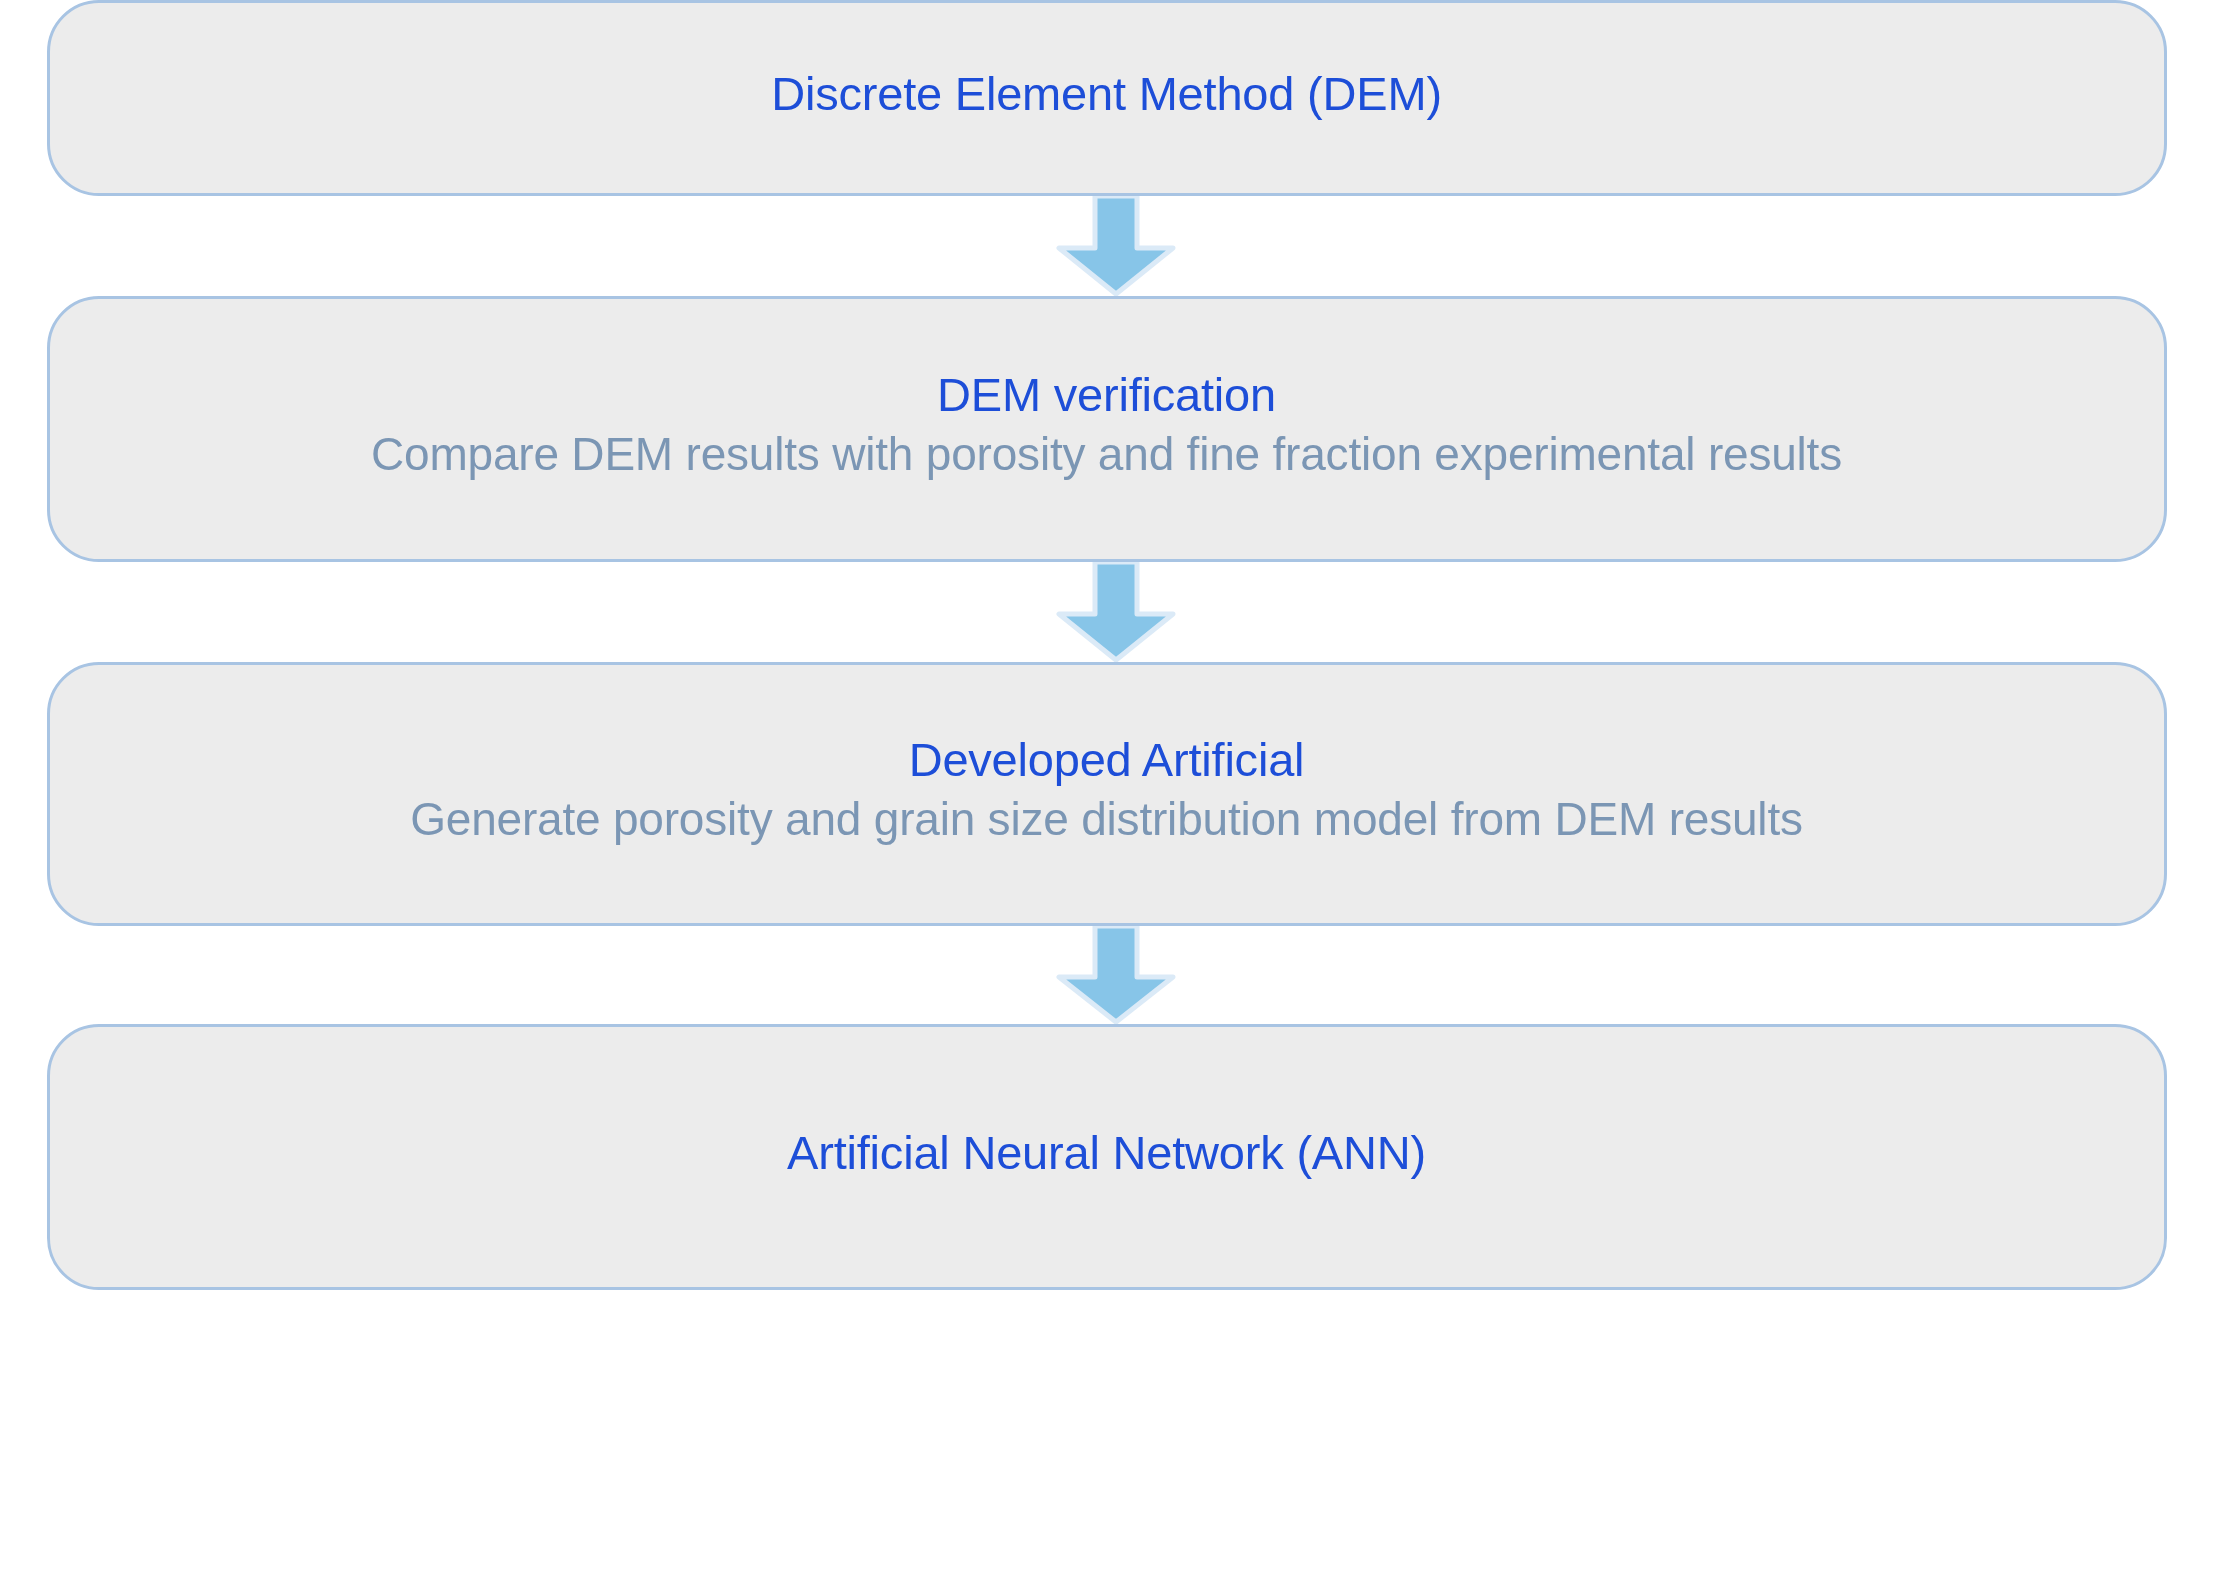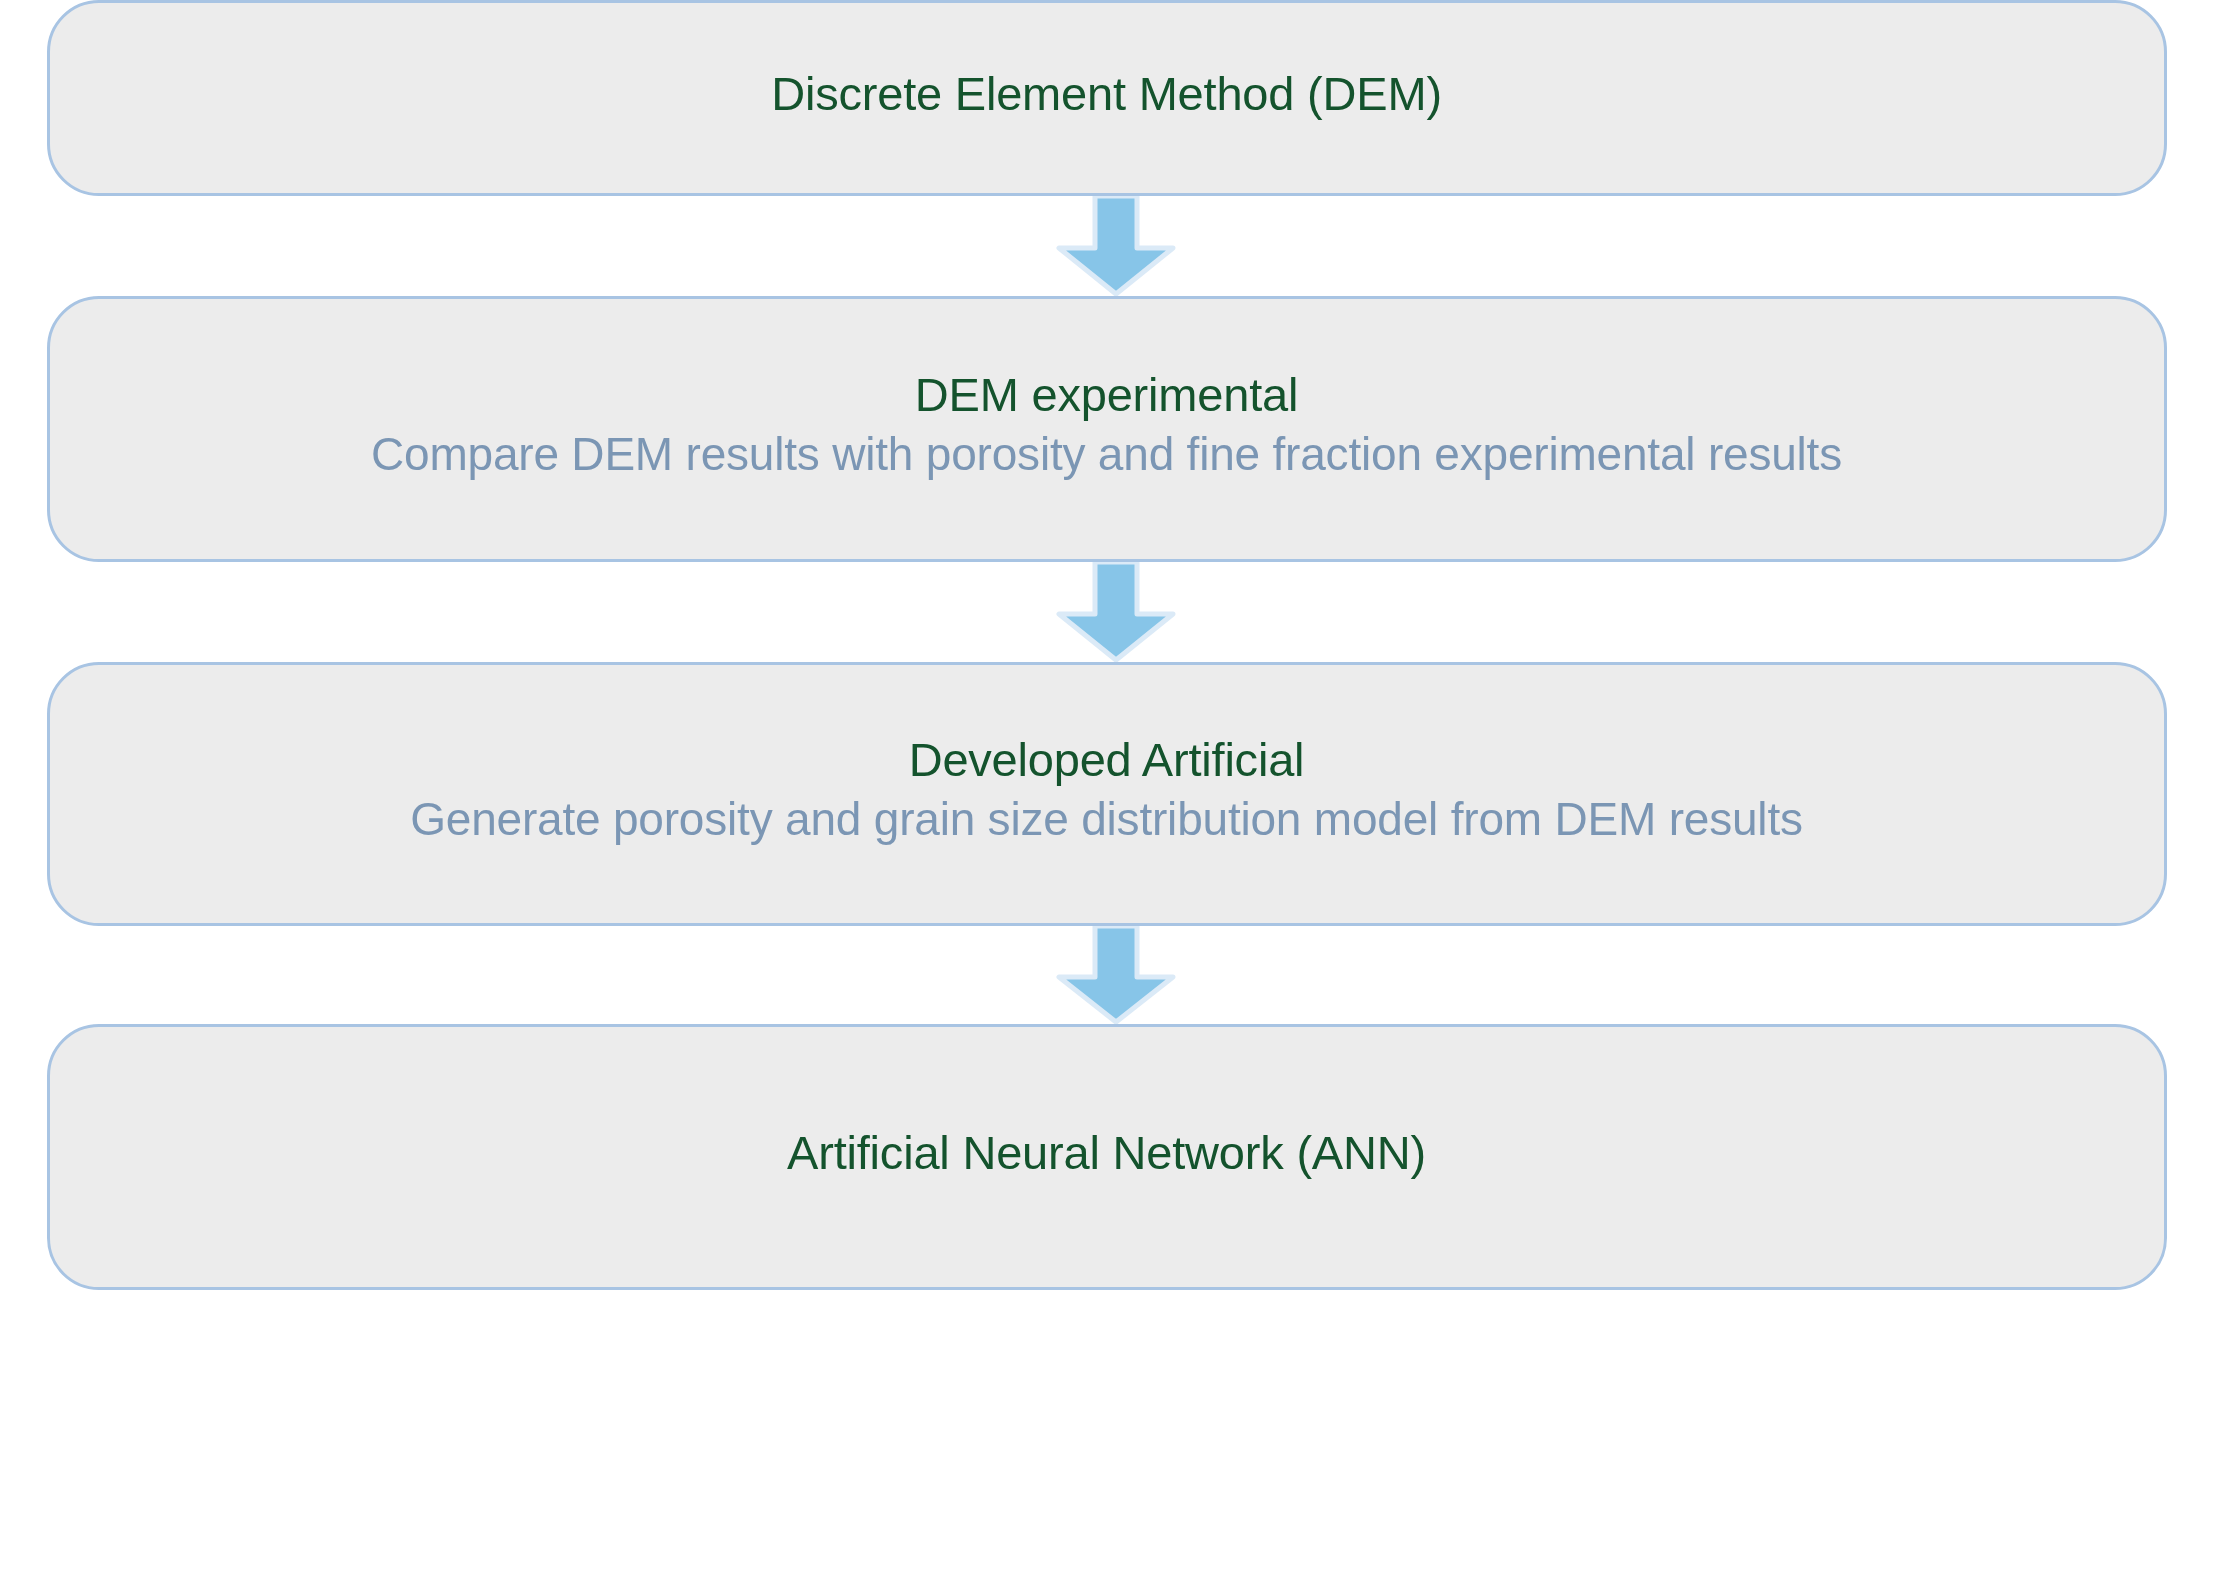--- a/index.html
+++ b/index.html
@@ -41,21 +41,21 @@
     display: flex;
     flex-direction: column;
     align-items: center;
     justify-content: center;
     text-align: center;
     padding: 18px 40px 26px 40px;
   }
 
   .flow-box .box-title {
     display: block;
-    color: #14532d;
+    color: #1d4ed8;
     font-size: 47px;
     line-height: 1.25;
     letter-spacing: -0.2px;
     white-space: nowrap;
     text-align: center;
   }
 
   .flow-box .box-subtitle {
     display: block;
     color: #7b96b4;
@@ -97,21 +97,21 @@
       <span class="box-title">Discrete Element Method (DEM)</span>
     </div>
 
     <div class="arrow-wrap arrow-1">
       <svg class="down-arrow" width="130" height="100" viewBox="0 0 130 100" aria-hidden="true">
         <polygon points="44,0 86,0 86,52 122,52 65,98 8,52 44,52" fill="#87c5e8" stroke="#dbeaf7" stroke-width="5" stroke-linejoin="round"></polygon>
       </svg>
     </div>
 
     <div class="flow-box box-2">
-      <span class="box-title">DEM experimental</span>
+      <span class="box-title">DEM verification</span>
       <span class="box-subtitle">Compare DEM results with porosity and fine fraction experimental results</span>
     </div>
 
     <div class="arrow-wrap arrow-2">
       <svg class="down-arrow" width="130" height="100" viewBox="0 0 130 100" aria-hidden="true">
         <polygon points="44,0 86,0 86,52 122,52 65,98 8,52 44,52" fill="#87c5e8" stroke="#dbeaf7" stroke-width="5" stroke-linejoin="round"></polygon>
       </svg>
     </div>
 
     <div class="flow-box box-3">

